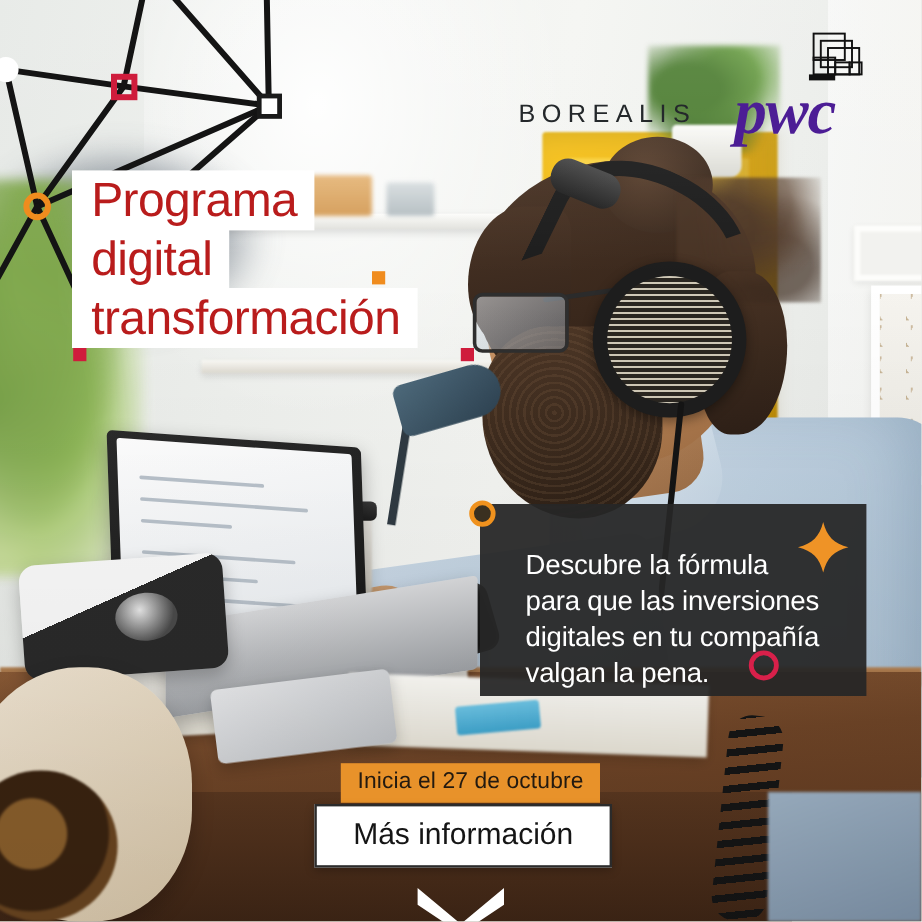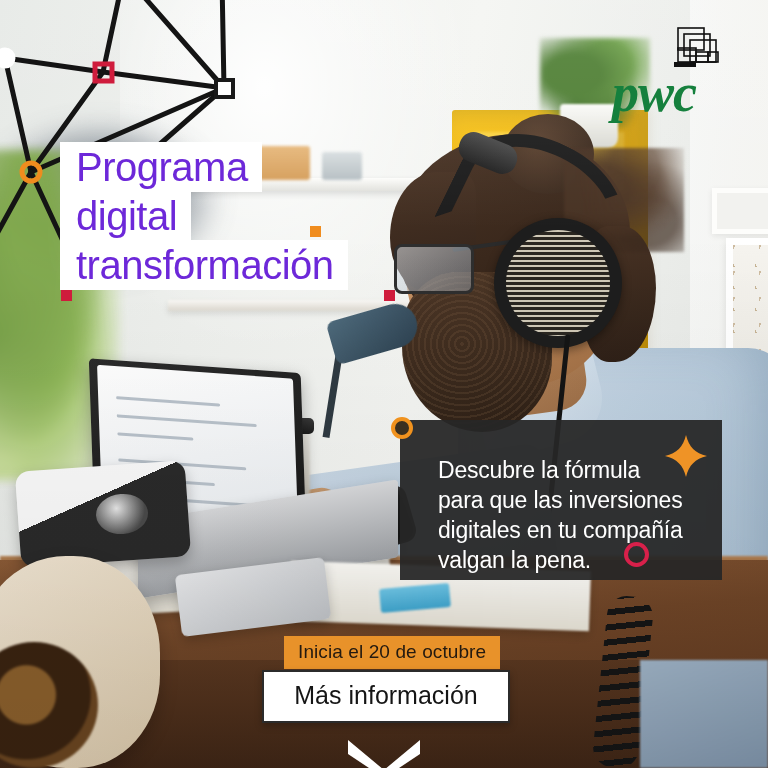--- a/index.html
+++ b/index.html
@@ -187,25 +187,25 @@
   
   .network{position:absolute;left:0;top:0;width:300px;height:260px;pointer-events:none;}
 
   
   .logos{position:absolute;top:0;left:0;width:768px;height:130px;}
   .borealis{position:absolute;left:432px;top:84px;font-size:21px;font-weight:500;
     letter-spacing:5.4px;color:#24282b;}
   .pwc-wrap{position:absolute;left:612px;top:26px;width:110px;height:88px;}
   .pwc-mark{position:absolute;left:62px;top:0;width:48px;height:44px;}
   .pwc-word{position:absolute;left:0;top:40px;font-family:"Liberation Serif","DejaVu Serif",serif;
-    font-size:54px;font-weight:700;font-style:italic;color:#15803d;letter-spacing:-1px;line-height:1;}
+    font-size:54px;font-weight:700;font-style:italic;color:#4c1d95;letter-spacing:-1px;line-height:1;}
 
   
   .headline{position:absolute;left:60px;top:142px;width:360px;}
-  .hl-line{display:table;background:#ffffff;color:#6d28d9;
+  .hl-line{display:table;background:#ffffff;color:#b91c1c;
     font-size:40px;line-height:1.10;font-weight:400;letter-spacing:-.5px;
     padding:3px 14px 3px 16px;margin-bottom:-1px;white-space:nowrap;}
   .acc-sq{position:absolute;width:11px;height:11px;}
   .acc-orange{background:#f08c1e;}
   .acc-crimson{background:#cf1c3c;}
 
   
   .callout{position:absolute;left:400px;top:420px;width:322px;height:160px;
     background:rgba(38,38,38,.94);}
   .callout p{margin:16px;color:#ffffff;font-size:23px;line-height:1.30;font-weight:400;
@@ -330,20 +330,21 @@
       <line x1="31" y1="172" x2="68" y2="252"></line>
       <line x1="-6" y1="60" x2="-20" y2="122"></line>
     </g>
     <circle cx="5" cy="58" r="9" fill="#ffffff" stroke="#ffffff" stroke-width="3"></circle>
     <rect x="95" y="64" width="17" height="17" fill="none" stroke="#cf1c3c" stroke-width="5"></rect>
     <rect x="216" y="80" width="17" height="17" fill="#ffffff" stroke="#1a1a1a" stroke-width="4"></rect>
     <circle cx="31" cy="172" r="9" fill="none" stroke="#ef8c1e" stroke-width="5"></circle>
   </svg>
 
   <div class="logos">
+    <div class="borealis">BOREALIS</div>
     <div class="pwc-wrap">
       <svg class="pwc-mark" viewBox="0 0 48 44">
         <rect x="4" y="2" width="26" height="22" fill="none" stroke="#111" stroke-width="1.6"></rect>
         <rect x="10" y="8" width="26" height="22" fill="none" stroke="#111" stroke-width="1.6"></rect>
         <rect x="16" y="14" width="26" height="22" fill="none" stroke="#111" stroke-width="1.6"></rect>
         <rect x="4" y="22" width="18" height="14" fill="none" stroke="#111" stroke-width="1.6"></rect>
         <rect x="22" y="26" width="12" height="10" fill="none" stroke="#111" stroke-width="1.6"></rect>
         <rect x="34" y="26" width="10" height="10" fill="none" stroke="#111" stroke-width="1.6"></rect>
         <rect x="0" y="36" width="22" height="5" fill="#111"></rect>
       </svg>
@@ -363,20 +364,20 @@
   <div class="callout">
     <p>Descubre la fórmula para que las inversiones digitales en tu compañía valgan la pena.</p>
     <svg class="sparkle" viewBox="0 0 44 44">
       <path d="M22 1 C25 13 31 19 43 22 C31 25 25 31 22 43 C19 31 13 25 1 22 C13 19 19 13 22 1 Z" fill="#ef9326"></path>
     </svg>
     <span class="ring-pink"></span>
   </div>
   <span class="ring-orange"></span>
 
   <div class="cta">
-    <div class="date-badge">Inicia el 20 de octubre</div>
+    <div class="date-badge">Inicia el 27 de octubre</div>
     <div class="more-btn">Más información</div>
     <svg class="chev" viewBox="0 0 80 40">
       <path d="M4 2 L40 32 L76 2 L76 16 L40 40 L4 16 Z" fill="#ffffff"></path>
     </svg>
   </div>
 
 </div>
 
 </body></html>

